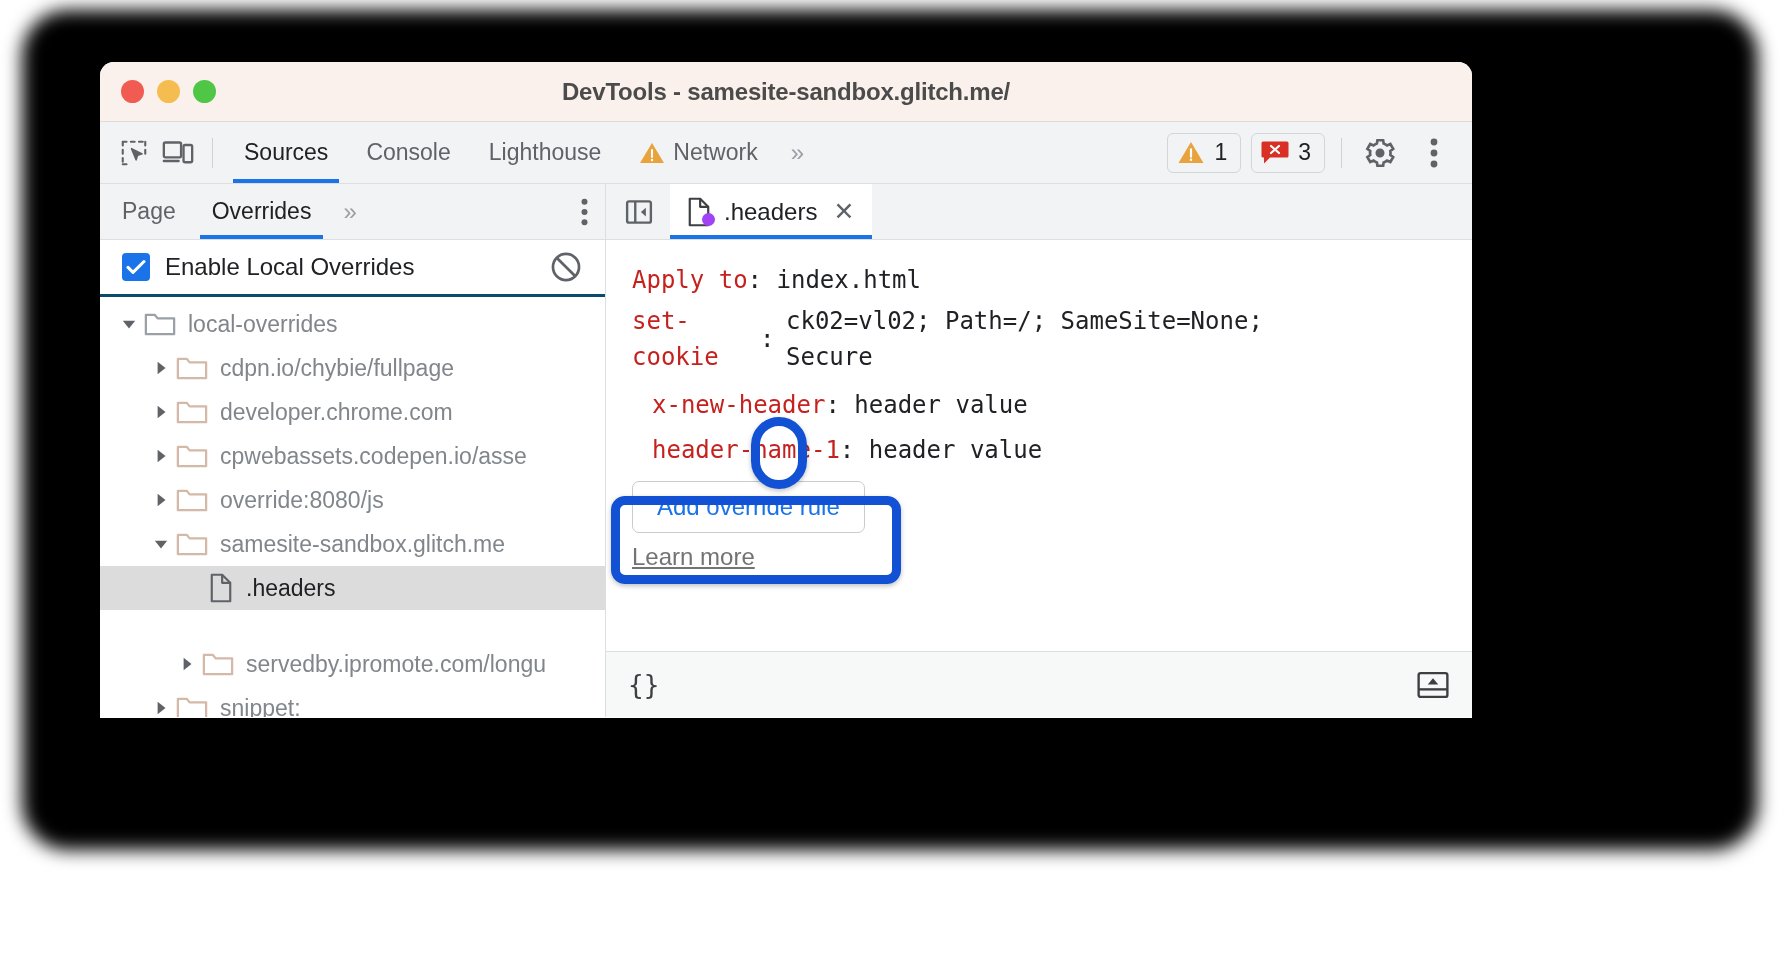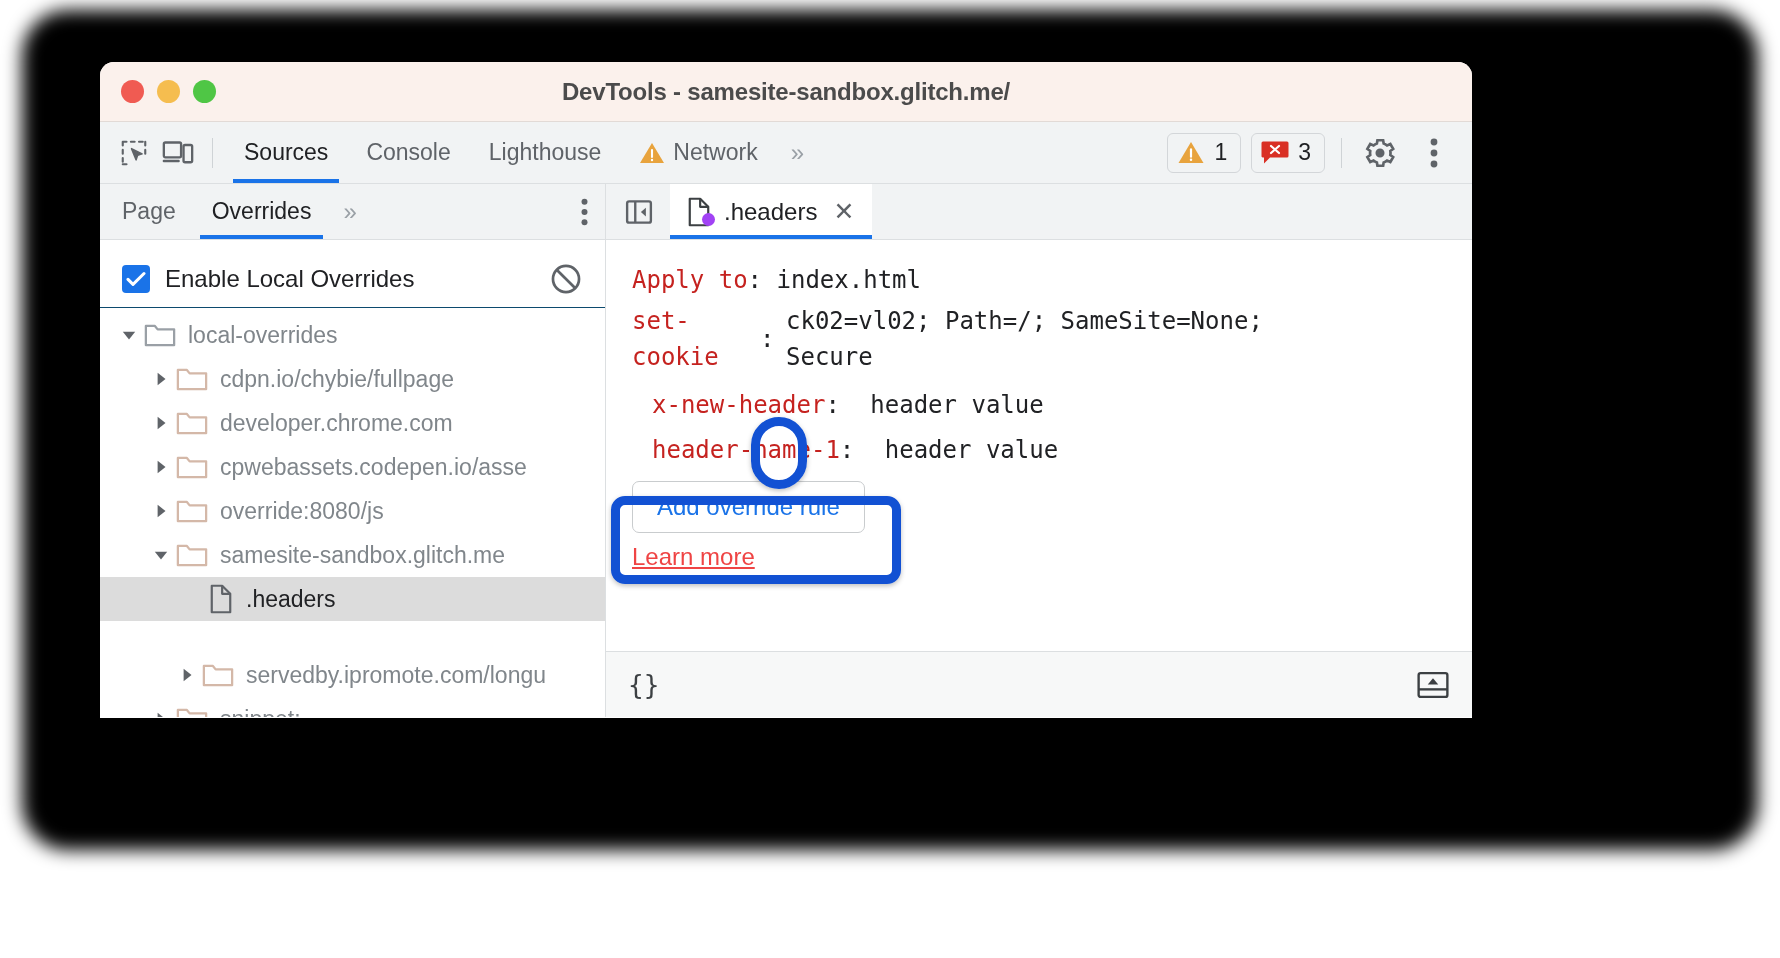--- a/index.html
+++ b/index.html
@@ -113,21 +113,21 @@
   }
   .ntab.active { color: #202124; }
   .ntab.active::after {
     content: ""; position: absolute; left: 6px; right: 6px; bottom: 0;
     height: 4px; background: #1a73e8;
   }
   .nav-kebab { margin-left: auto; margin-right: 16px; display:flex; align-items:center; }
 
   .enable-row {
     height: 57px; display: flex; align-items: center; gap: 15px;
-    padding: 0 22px; border-bottom: 1px solid #0c4a6e; background: #fff; margin-top: 11px;
+    padding: 0 22px; border-bottom: 3px solid #0c4a6e; background: #fff;
   }
   .cbox {
     width: 28px; height: 28px; border-radius: 4px; background: #1a73e8;
     display: flex; align-items: center; justify-content: center;
     flex: 0 0 auto;
   }
   .enable-label { font-size: 24px; color: #202124; }
   .clear-btn { margin-left: auto; display: flex; align-items: center; }
 
   .tree { flex: 1; overflow: hidden; padding-top: 5px; position: relative; }
@@ -167,40 +167,40 @@
     flex: 1; position: relative; padding: 22px 0 0 0;
     font-family: "DejaVu Sans Mono", "Liberation Mono", monospace;
     font-size: 24px; overflow: hidden;
   }
   .k-red { color: #c5221f; }
   .k-dark { color: #202124; }
   .applyrow { padding: 4px 26px 10px 26px; }
   .hdr-line { display: flex; padding: 0 26px; line-height: 1.55; }
   .hdr-name { color: #c5221f; }
   .hdr-colon { color: #202124; }
-  .hdr-val { color: #202124; margin-left: 16px; }
+  .hdr-val { color: #202124; }
 
   .cookie-block {
     display: flex; padding: 0 26px; line-height: 1.48;
   }
   .cb-keys { width: 128px; color: #c5221f; }
   .cb-colon { width: 26px; color: #202124; display:flex; align-items:center; }
   .cb-vals { color: #202124; }
 
   .btn-row { padding: 12px 26px 0 26px; }
   .add-btn {
     font-family: "Liberation Sans", sans-serif;
     font-size: 24px; color: #1a73e8;
     background: #fff; border: 1px solid #c9ccce; border-radius: 7px;
     padding: 11px 24px;
   }
   .learn {
     display: inline-block; margin: 10px 18px 0 26px;
     font-family: "Liberation Sans", sans-serif;
-    font-size: 24px; color: #ef4444; text-decoration: underline;
+    font-size: 24px; color: #737373; text-decoration: underline;
   }
 
   .statusbar {
     height: 66px; border-top: 1px solid #dcdfe1; background: #f7f8f8;
     display: flex; align-items: center; padding: 0 22px;
     font-family: "DejaVu Sans Mono", "Liberation Mono", monospace;
     font-size: 26px; color: #3c4043;
   }
   .sb-right { margin-left: auto; display: flex; align-items: center; }
 

